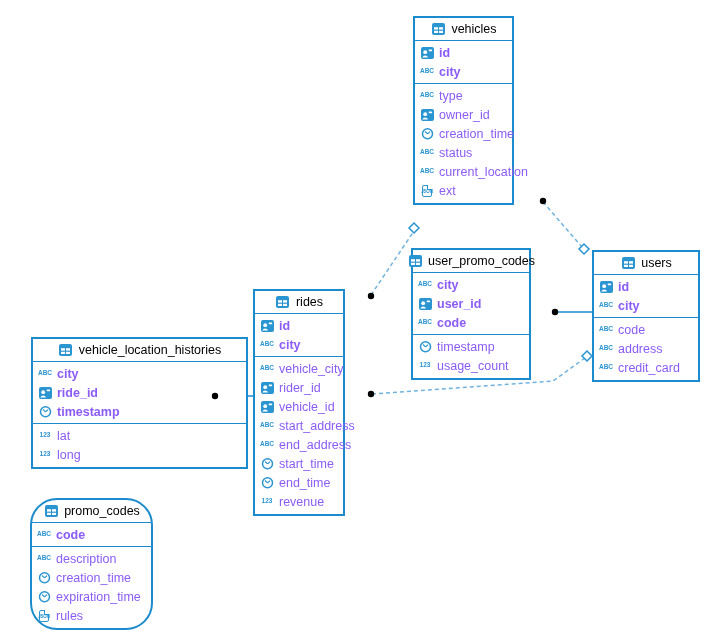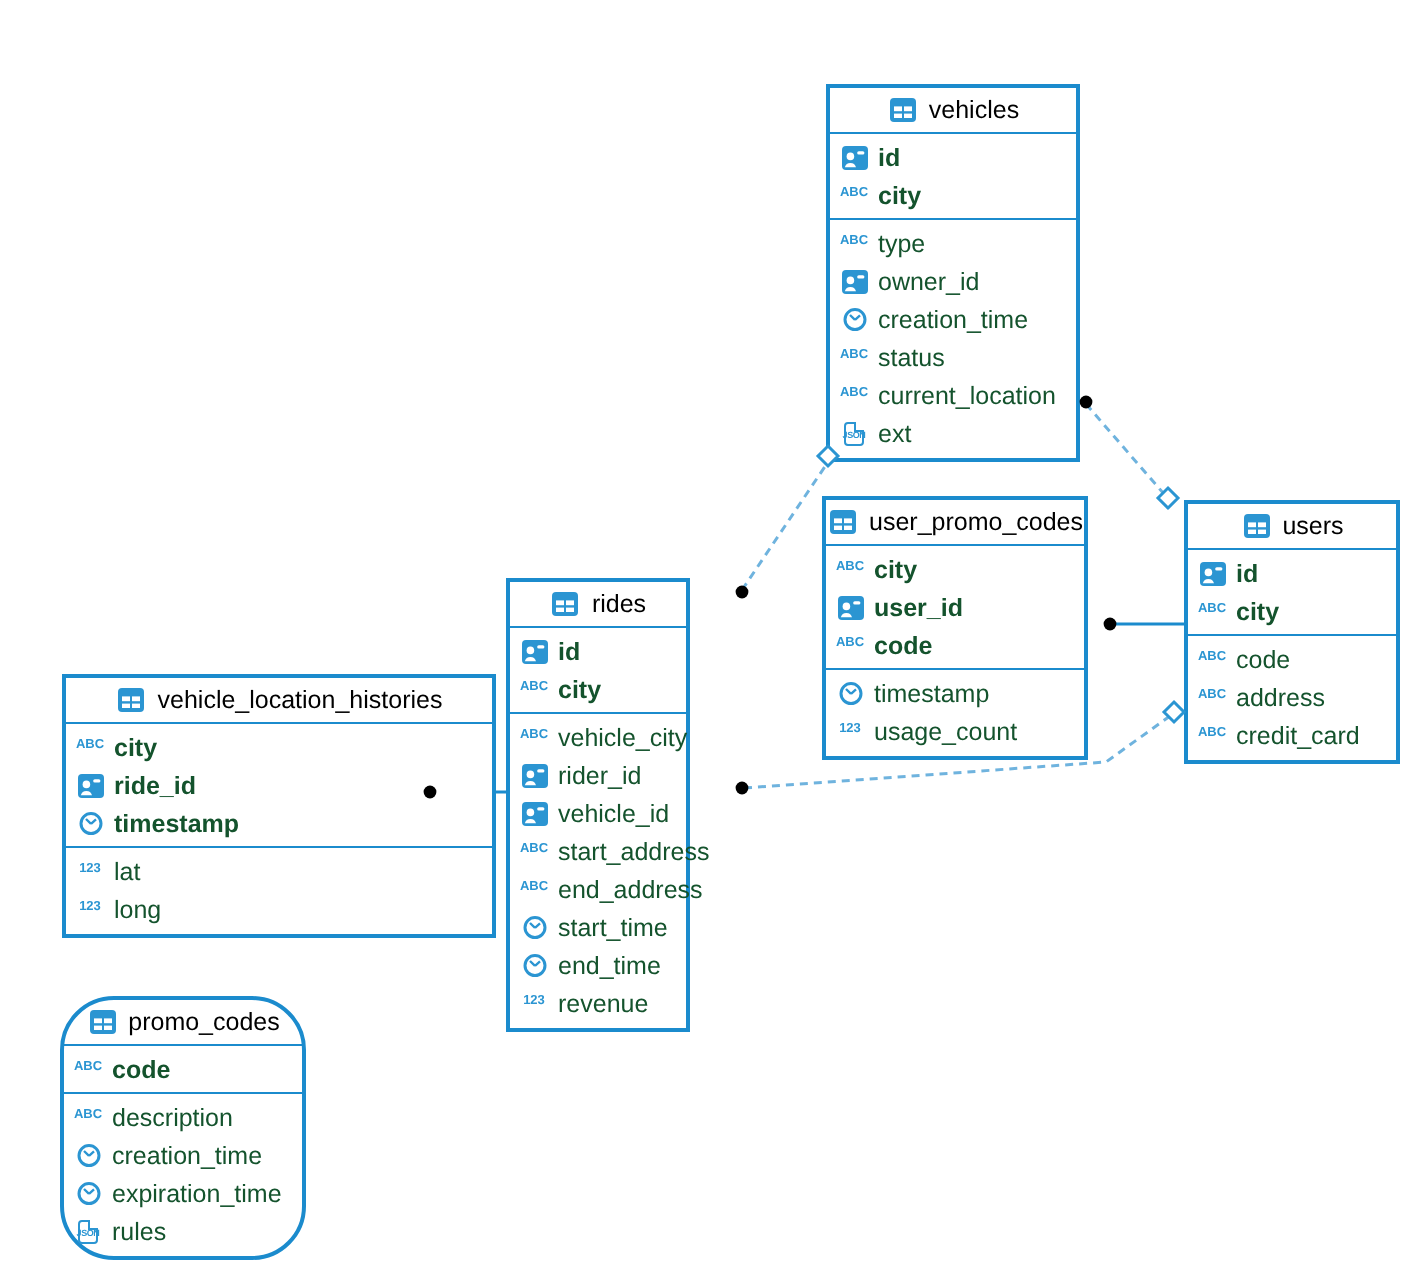--- a/index.html
+++ b/index.html
@@ -9,21 +9,21 @@
   #lines{z-index:1;}
   #markers{z-index:3;}
   .tbl{position:absolute;z-index:2;background:#fff;border:2px solid #1b8bcd;
        color:#111;font-size:12.5px;box-sizing:border-box;}
   .tbl-h{display:flex;align-items:center;justify-content:center;gap:5px;height:22px;
          border-bottom:1px solid #1b8bcd;padding:0 4px;white-space:nowrap;}
   .tname{color:#000;}
   .keys{border-bottom:1px solid #1b8bcd;padding:2px 0;}
   .flds{padding:2px 0 3px;}
   .row{display:flex;align-items:center;gap:4px;height:19px;padding:0 4px;white-space:nowrap;}
-  .row .lbl{color:#14532d;}
+  .row .lbl{color:#8b5cf6;}
   .row.k .lbl{font-weight:700;}
   .ic{width:16px;min-width:16px;display:flex;align-items:center;justify-content:center;}
   .tglyph{font-size:6.5px;font-weight:700;color:#2b95d2;line-height:1;}
   .jpage{width:10px;height:12px;border:1px solid #2b95d2;border-radius:2px;position:relative;
          display:flex;align-items:flex-end;justify-content:center;box-sizing:border-box;}
   .jpage::after{content:"";position:absolute;top:-1px;right:-1px;width:4px;height:4px;
          background:#fff;border-left:1px solid #2b95d2;border-bottom:1px solid #2b95d2;}
   .jtxt{font-size:4.5px;font-weight:700;color:#2b95d2;line-height:1.4;letter-spacing:-0.2px;}
 </style>
 </head>
@@ -48,21 +48,21 @@
     <circle cx="215" cy="396" r="3.2" fill="#000"></circle>
     <circle cx="555" cy="312" r="3.2" fill="#000"></circle>
     <circle cx="371" cy="296" r="3.2" fill="#000"></circle>
     <circle cx="543" cy="201" r="3.2" fill="#000"></circle>
     <circle cx="371" cy="394" r="3.2" fill="#000"></circle>
     <polygon points="414,223 419,228 414,233 409,228" fill="#fff" stroke="#2b95d2" stroke-width="1.5"></polygon>
     <polygon points="584,244 589,249 584,254 579,249" fill="#fff" stroke="#2b95d2" stroke-width="1.5"></polygon>
     <polygon points="587,351 592,356 587,361 582,356" fill="#fff" stroke="#2b95d2" stroke-width="1.5"></polygon>
   </svg>
 
-  <div class="tbl" style="left:413px;top:42px;width:127px;">
+  <div class="tbl" style="left:413px;top:16px;width:101px;">
     <div class="tbl-h">
       <span class="ic">
           <svg width="13" height="12" viewBox="0 0 13 12">
             <rect width="13" height="12" rx="2" fill="#2b95d2"></rect>
             <rect x="2" y="4.2" width="4" height="2.4" fill="#fff"></rect>
             <rect x="7" y="4.2" width="4" height="2.4" fill="#fff"></rect>
             <rect x="2" y="7.8" width="4" height="2.2" fill="#fff"></rect>
             <rect x="7" y="7.8" width="4" height="2.2" fill="#fff"></rect>
           </svg>
         </span>
@@ -130,21 +130,21 @@
         <span class="ic">
             <span class="jpage">
               <span class="jtxt">JSON</span>
             </span>
           </span>
         <span class="lbl">ext</span>
       </div>
     </div>
   </div>
 
-  <div class="tbl" style="left:411px;top:248px;width:133px;">
+  <div class="tbl" style="left:411px;top:248px;width:120px;">
     <div class="tbl-h">
       <span class="ic">
           <svg width="13" height="12" viewBox="0 0 13 12">
             <rect width="13" height="12" rx="2" fill="#2b95d2"></rect>
             <rect x="2" y="4.2" width="4" height="2.4" fill="#fff"></rect>
             <rect x="7" y="4.2" width="4" height="2.4" fill="#fff"></rect>
             <rect x="2" y="7.8" width="4" height="2.2" fill="#fff"></rect>
             <rect x="7" y="7.8" width="4" height="2.2" fill="#fff"></rect>
           </svg>
         </span>

